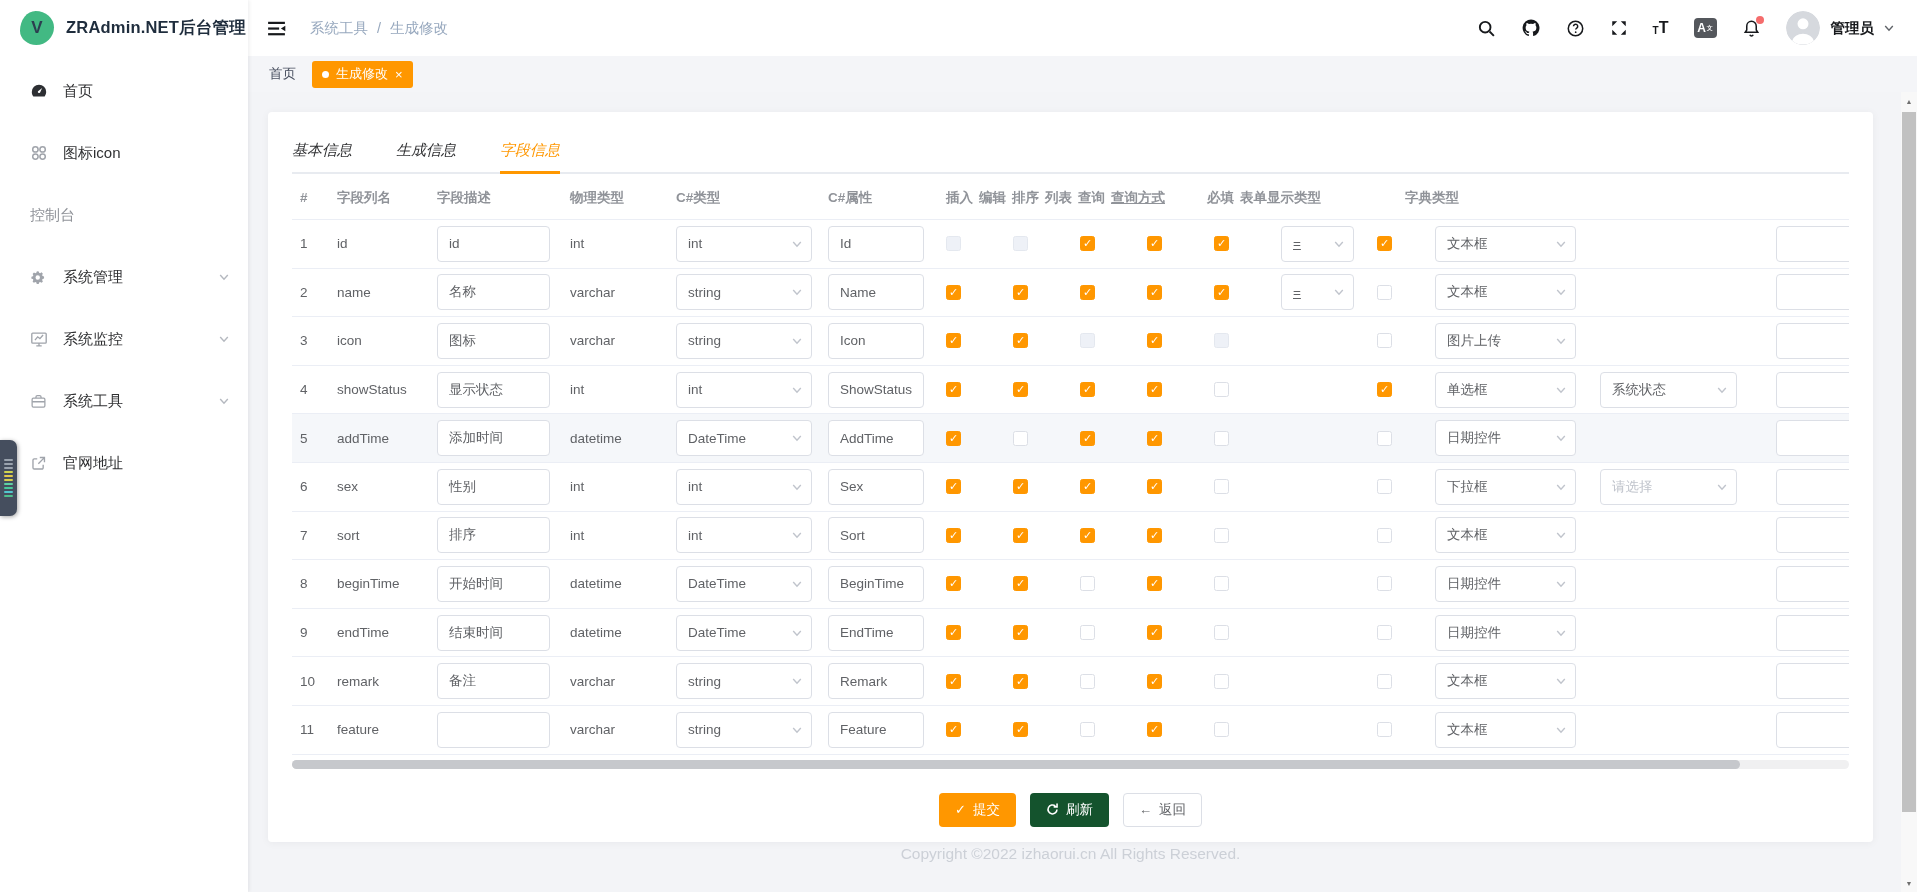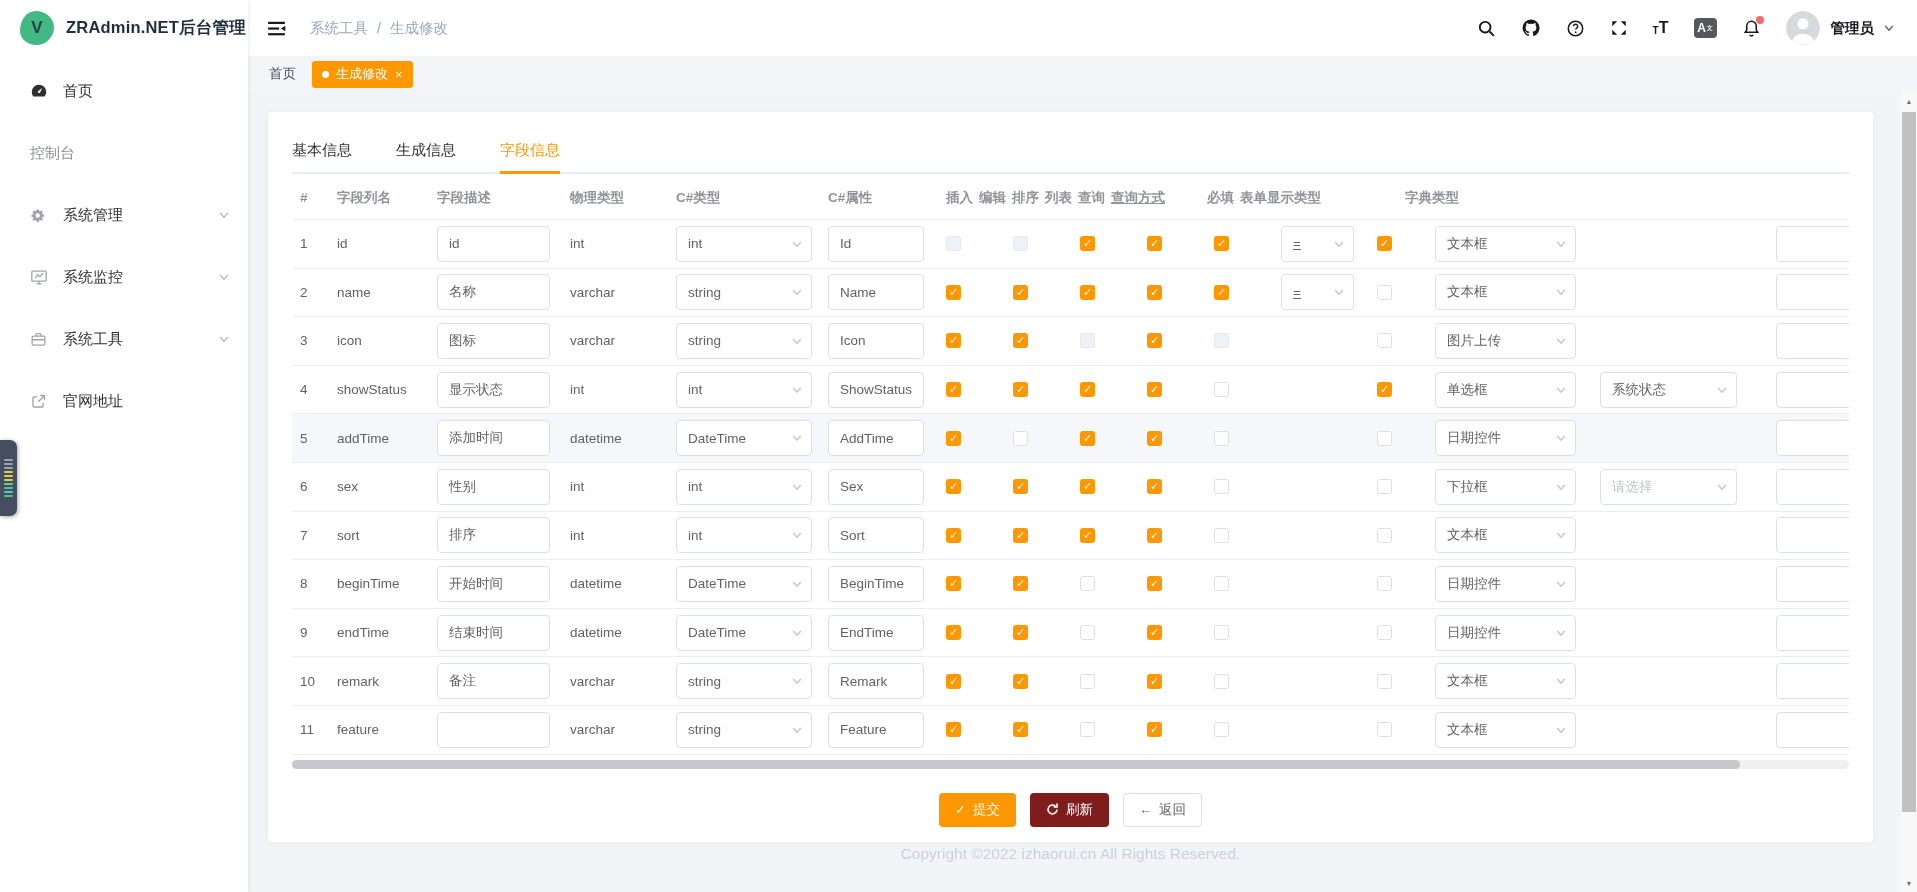--- a/index.html
+++ b/index.html
@@ -62,21 +62,21 @@
   .tag.active { background:#ff9700; color:#fff; height:27px; border-radius:3px;
     display:flex; align-items:center; gap:7px; padding:0 10px; font-size:13px; }
   .tag .dot { width:7px; height:7px; border-radius:50%; background:#fff; }
   .tag .close { font-size:13px; line-height:1; }
 
   .content { flex:1; padding:20px 44px 0 20px; min-height:0; }
   .card { background:#fff; border-radius:4px; box-shadow:0 1px 8px rgba(0,0,30,.05);
     padding:16px 24px 0; height:730px; }
 
   .ctabs { display:flex; border-bottom:2px solid #e8ebf0; }
-  .ctab { padding:13px 0 12px; margin-right:44px; font-size:15px; color:#303133; position:relative; cursor:pointer; }
+  .ctab { padding:13px 0 12px; margin-right:44px; font-size:15px; color:#303133; position:relative; cursor:pointer;font-style:italic; }
   .ctab.active { color:#ff9700; }
   .ctab.active::after { content:''; position:absolute; left:0; right:0; bottom:-2px; height:3px; background:#ff9700; }
 
   .thead { display:flex; align-items:center; height:44px; border-bottom:1px solid #ebeef5;
     color:#909399; font-size:13.5px; font-weight:bold; margin-top:2px; }
   .trow { display:flex; align-items:center; height:48.6px; border-bottom:1px solid #ebeef5;
     font-size:13.5px; color:#606266; }
   .trow.hl { background:#f5f7fa; }
   .td,.th { display:flex; align-items:center; padding-right:6px; }
   .c-num{width:45px; padding-left:8px;} .c-name{width:100px;} .c-desc{width:133px;}
@@ -100,21 +100,21 @@
   .cb.on { background:#ff9700; border-color:#ff9700; color:#fff; }
   .cb.dis { background:#eef1f7; border-color:#e4e8ef; cursor:not-allowed; }
 
   .hscroll { margin-top:5px; height:9px; border-radius:5px; background:#f0f0f1; position:relative; }
   .hscroll .thumb { position:absolute; left:0; top:0; height:9px; width:93%; background:#c6c8cc; border-radius:5px; }
 
   .actions { display:flex; justify-content:center; gap:14px; margin-top:24px; }
   .btn { height:34px; padding:0 15px; border-radius:4px; border:1px solid transparent; font-size:13.5px;
     display:inline-flex; align-items:center; gap:7px; cursor:pointer; font-family:inherit; }
   .btn.primary { background:#ff9700; color:#fff; }
-  .btn.success { background:#7f1d1d; color:#fff; }
+  .btn.success { background:#14532d; color:#fff; }
   .btn.plain { background:#fff; border-color:#dcdfe6; color:#606266; }
   .btn .b-ic { display:flex; align-items:center; font-size:13px; }
 
   .footer { text-align:center; color:#ccd0d7; font-size:15.5px; padding:3px 0 0; }
 
   .vbar { position:absolute; top:92px; right:0; bottom:0; width:16px; background:#f8f8f8; }
   .vbar .arr { position:absolute; left:0; width:16px; height:14px; display:flex; align-items:center;
     justify-content:center; font-size:7px; color:#6f6f6f; }
   .vbar .arr.up { top:2px; } .vbar .arr.down { bottom:2px; }
   .vbar .vthumb { position:absolute; left:1px; top:20px; width:14px; height:700px; background:#c1c1c1; }
@@ -130,20 +130,31 @@
       <span class="app-title">ZRAdmin.NET后台管理</span>
     </div>
     <nav class="menu">
         <div class="menu-item">
           <span class="mi-icon dark">
             <svg viewBox="0 0 20 20" width="18" height="18" fill="currentColor">
               <path d="M10 3a8 8 0 0 0-8 8c0 1.9.65 3.6 1.73 5h12.54A7.93 7.93 0 0 0 18 11a8 8 0 0 0-8-8zm1 8.9a1.35 1.35 0 0 1-2.08-1.7l4.6-3.5-2.3 5.06z"></path>
             </svg>
           </span>
           <span class="mi-label">首页</span>
+        </div>
+        <div class="menu-item">
+          <span class="mi-icon">
+            <svg viewBox="0 0 18 18" width="18" height="18" fill="none" stroke="currentColor" stroke-width="1.5">
+              <circle cx="5.4" cy="5.4" r="2.7"></circle>
+              <circle cx="12.6" cy="5.4" r="2.7"></circle>
+              <circle cx="5.4" cy="12.6" r="2.7"></circle>
+              <circle cx="12.6" cy="12.6" r="2.7"></circle>
+            </svg>
+          </span>
+          <span class="mi-label">图标icon</span>
         </div>
         <div class="menu-item section">
           <span class="mi-label">控制台</span>
         </div>
         <div class="menu-item">
           <span class="mi-icon">
             <svg viewBox="0 0 20 20" width="17" height="17" fill="currentColor">
               <path d="M17.2 11.3a7.4 7.4 0 0 0 0-2.6l-1.9-.5a5.5 5.5 0 0 0-.6-1.4l1-1.7a7.5 7.5 0 0 0-1.8-1.8l-1.7 1a5.5 5.5 0 0 0-1.4-.6L10.3 2a7.4 7.4 0 0 0-2.6 0l-.5 1.9a5.5 5.5 0 0 0-1.4.6l-1.7-1a7.5 7.5 0 0 0-1.8 1.8l1 1.7a5.5 5.5 0 0 0-.6 1.4l-1.9.5a7.4 7.4 0 0 0 0 2.6l1.9.5c.14.5.35.97.6 1.4l-1 1.7c.5.68 1.12 1.3 1.8 1.8l1.7-1c.43.25.9.46 1.4.6l.5 1.9a7.4 7.4 0 0 0 2.6 0l.5-1.9a5.5 5.5 0 0 0 1.4-.6l1.7 1a7.5 7.5 0 0 0 1.8-1.8l-1-1.7c.25-.43.46-.9.6-1.4zM9 12.9A2.9 2.9 0 1 1 9 7.1a2.9 2.9 0 0 1 0 5.8z" transform="translate(1 1) scale(.9)"></path>
             </svg>
           </span>

